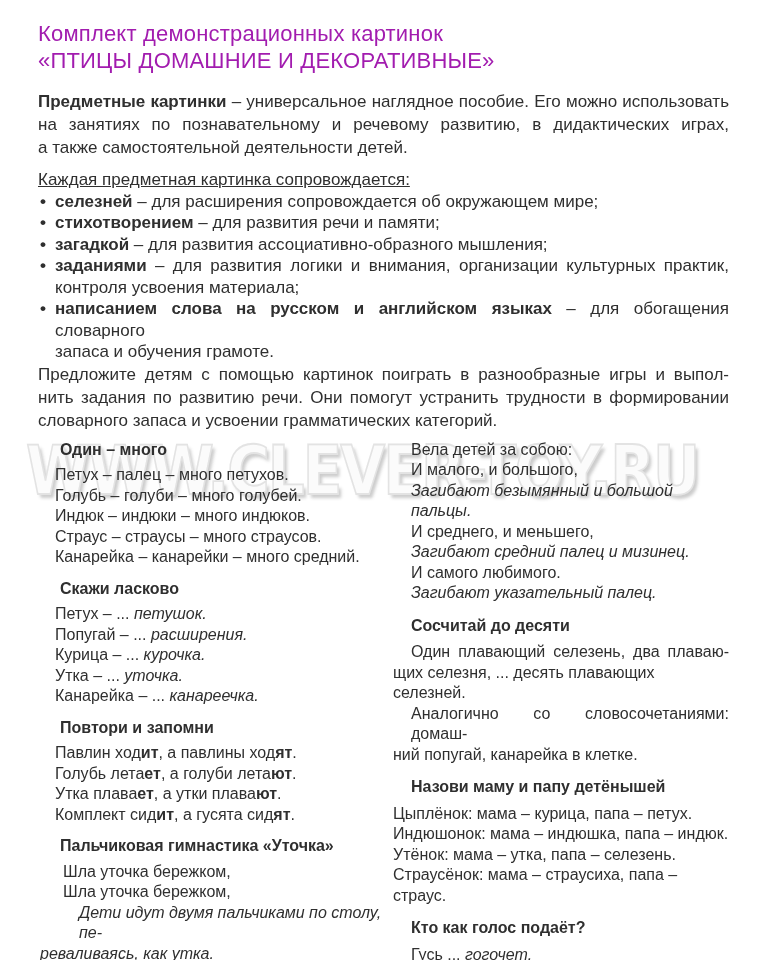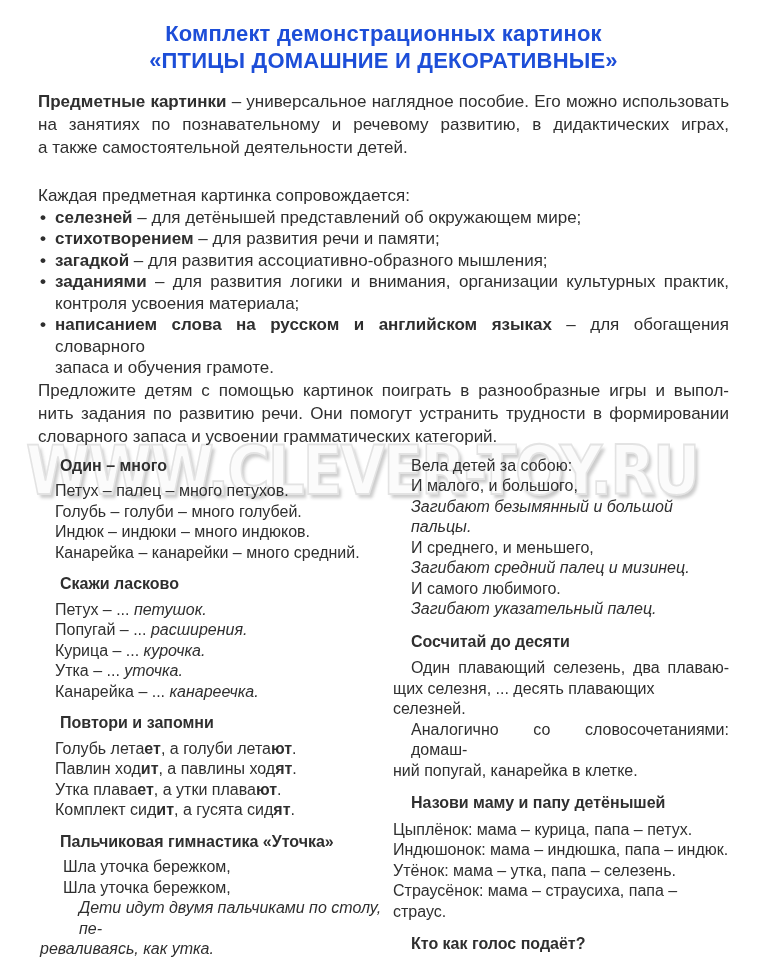--- a/index.html
+++ b/index.html
@@ -15,24 +15,24 @@
     position:absolute;top:430px;left:26px;z-index:0;
     font-family:"DejaVu Sans",sans-serif;
     font-size:58px;font-weight:bold;letter-spacing:-2px;white-space:nowrap;
     color:#fbfbfb;
     -webkit-text-stroke:1.5px #e2e2e2;
     text-shadow:3px 4px 3px #c9c9c9;
     transform:scaleY(1.18);transform-origin:top left;
     opacity:.95;
   }
   .content{position:relative;z-index:1;padding:20px 36px 0 38px;}
-  .title{text-align:center;font-weight:bold;font-size:22px;line-height:27px;color:#1d4ed8;letter-spacing:0.2px;}
+  .title{font-weight:normal;font-size:22px;line-height:27px;color:#a21caf;letter-spacing:0.2px;}
   .para{font-size:17px;line-height:23px;}
   .intro{margin-top:16px;}
-  .list-intro{margin-top:26px;font-size:17px;line-height:21.5px;}
+  .list-intro{margin-top:10px;font-size:17px;line-height:21.5px;text-decoration:underline;}
   ul.bullets{margin:0;padding:0;list-style:none;font-size:17px;line-height:21.5px;}
   li.bullet{position:relative;padding-left:17px;}
   li.bullet::before{content:"\2022";position:absolute;left:2px;top:0;font-weight:bold;}
   .para2{}
   .columns{display:flex;margin-top:8px;}
   .col{font-size:16px;line-height:20.5px;}
   .col-left{width:355px;box-sizing:border-box;padding-left:17px;}
   .col-right{width:336px;box-sizing:border-box;}
   .col-left .sec{margin-top:11px;}
   .col-left .sec:first-child{margin-top:0;}
@@ -64,21 +64,21 @@
     <div class="para intro">
         <div class="line j"><span class="b">Предметные картинки</span><span> – универсальное наглядное пособие. Его можно использовать</span></div>
         <div class="line j"><span>на занятиях по познавательному и речевому развитию, в дидактических играх,</span></div>
         <div class="line"><span>а также самостоятельной деятельности детей.</span></div>
       </div>
 
     <div class="list-intro">Каждая предметная картинка сопровождается:</div>
 
     <ul class="bullets">
       <li class="bullet">
-          <div class="line"><span class="b">селезней</span><span> – для детёнышей представлений об окружающем мире;</span></div>
+          <div class="line"><span class="b">селезней</span><span> – для расширения сопровождается об окружающем мире;</span></div>
         </li>
       <li class="bullet">
           <div class="line"><span class="b">стихотворением</span><span> – для развития речи и памяти;</span></div>
         </li>
       <li class="bullet">
           <div class="line"><span class="b">загадкой</span><span> – для развития ассоциативно-образного мышления;</span></div>
         </li>
       <li class="bullet">
           <div class="line j"><span class="b">заданиями</span><span> – для развития логики и внимания, организации культурных практик,</span></div>
           <div class="line"><span>контроля усвоения материала;</span></div>
@@ -97,38 +97,39 @@
 
     <div class="columns">
 
       <div class="col col-left">
         <div class="sec">
           <div class="sec-heading">Один – много</div>
           <div class="sec-body">
               <div class="line"><span>Петух – палец – много петухов.</span></div>
               <div class="line"><span>Голубь – голуби – много голубей.</span></div>
               <div class="line"><span>Индюк – индюки – много индюков.</span></div>
+              <div class="line"><span>Страус – страусы – много страусов.</span></div>
               <div class="line"><span>Канарейка – канарейки – много средний.</span></div>
             </div>
         </div>
         <div class="sec">
           <div class="sec-heading">Скажи ласково</div>
           <div class="sec-body">
               <div class="line"><span>Петух – ... </span><span class="it">петушок.</span></div>
               <div class="line"><span>Попугай – ... </span><span class="it">расширения.</span></div>
               <div class="line"><span>Курица – ... </span><span class="it">курочка.</span></div>
               <div class="line"><span>Утка – ... </span><span class="it">уточка.</span></div>
               <div class="line"><span>Канарейка – ... </span><span class="it">канареечка.</span></div>
             </div>
         </div>
         <div class="sec">
           <div class="sec-heading">Повтори и запомни</div>
           <div class="sec-body">
+              <div class="line"><span>Павлин ход</span><span class="b">ит</span><span>, а павлины ход</span><span class="b">ят</span><span>.</span></div>
               <div class="line"><span>Голубь лета</span><span class="b">ет</span><span>, а голуби лета</span><span class="b">ют</span><span>.</span></div>
-              <div class="line"><span>Павлин ход</span><span class="b">ит</span><span>, а павлины ход</span><span class="b">ят</span><span>.</span></div>
               <div class="line"><span>Утка плава</span><span class="b">ет</span><span>, а утки плава</span><span class="b">ют</span><span>.</span></div>
               <div class="line"><span>Комплект сид</span><span class="b">ит</span><span>, а гусята сид</span><span class="b">ят</span><span>.</span></div>
             </div>
         </div>
         <div class="sec">
           <div class="sec-heading">Пальчиковая гимнастика «Уточка»</div>
           <div class="sec-body">
               <div class="line i1"><span>Шла уточка бережком,</span></div>
               <div class="line i1"><span>Шла уточка бережком,</span></div>
               <div class="line i3"><span class="it">Дети идут двумя пальчиками по столу, пе-</span></div>

